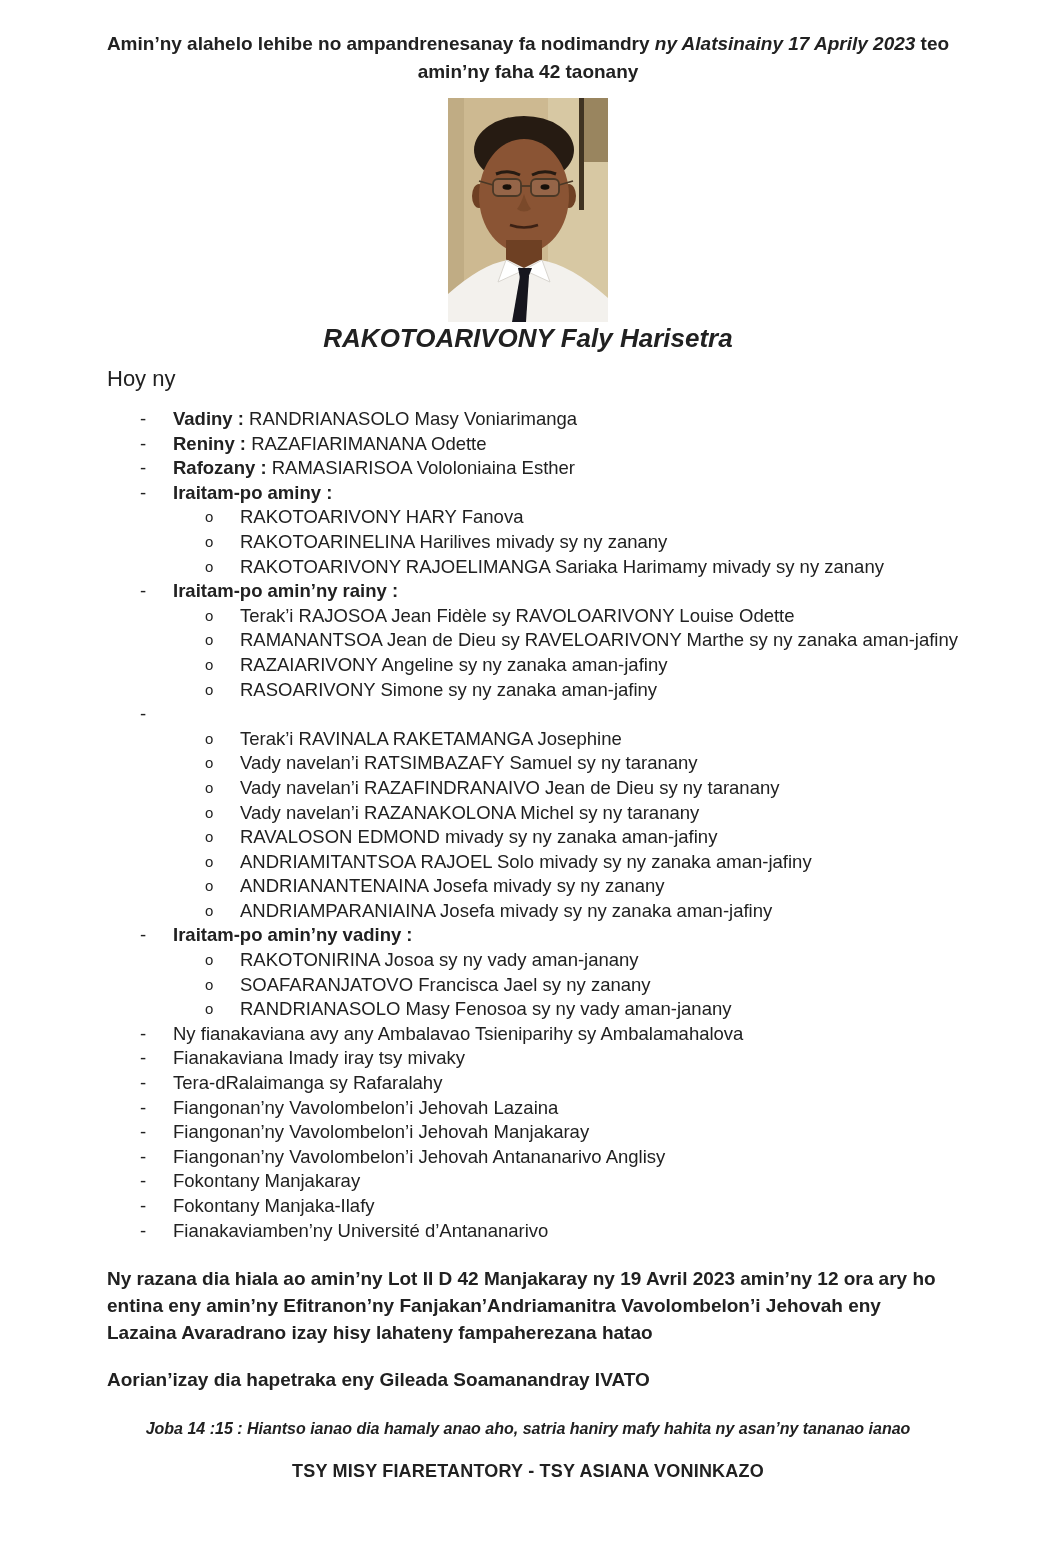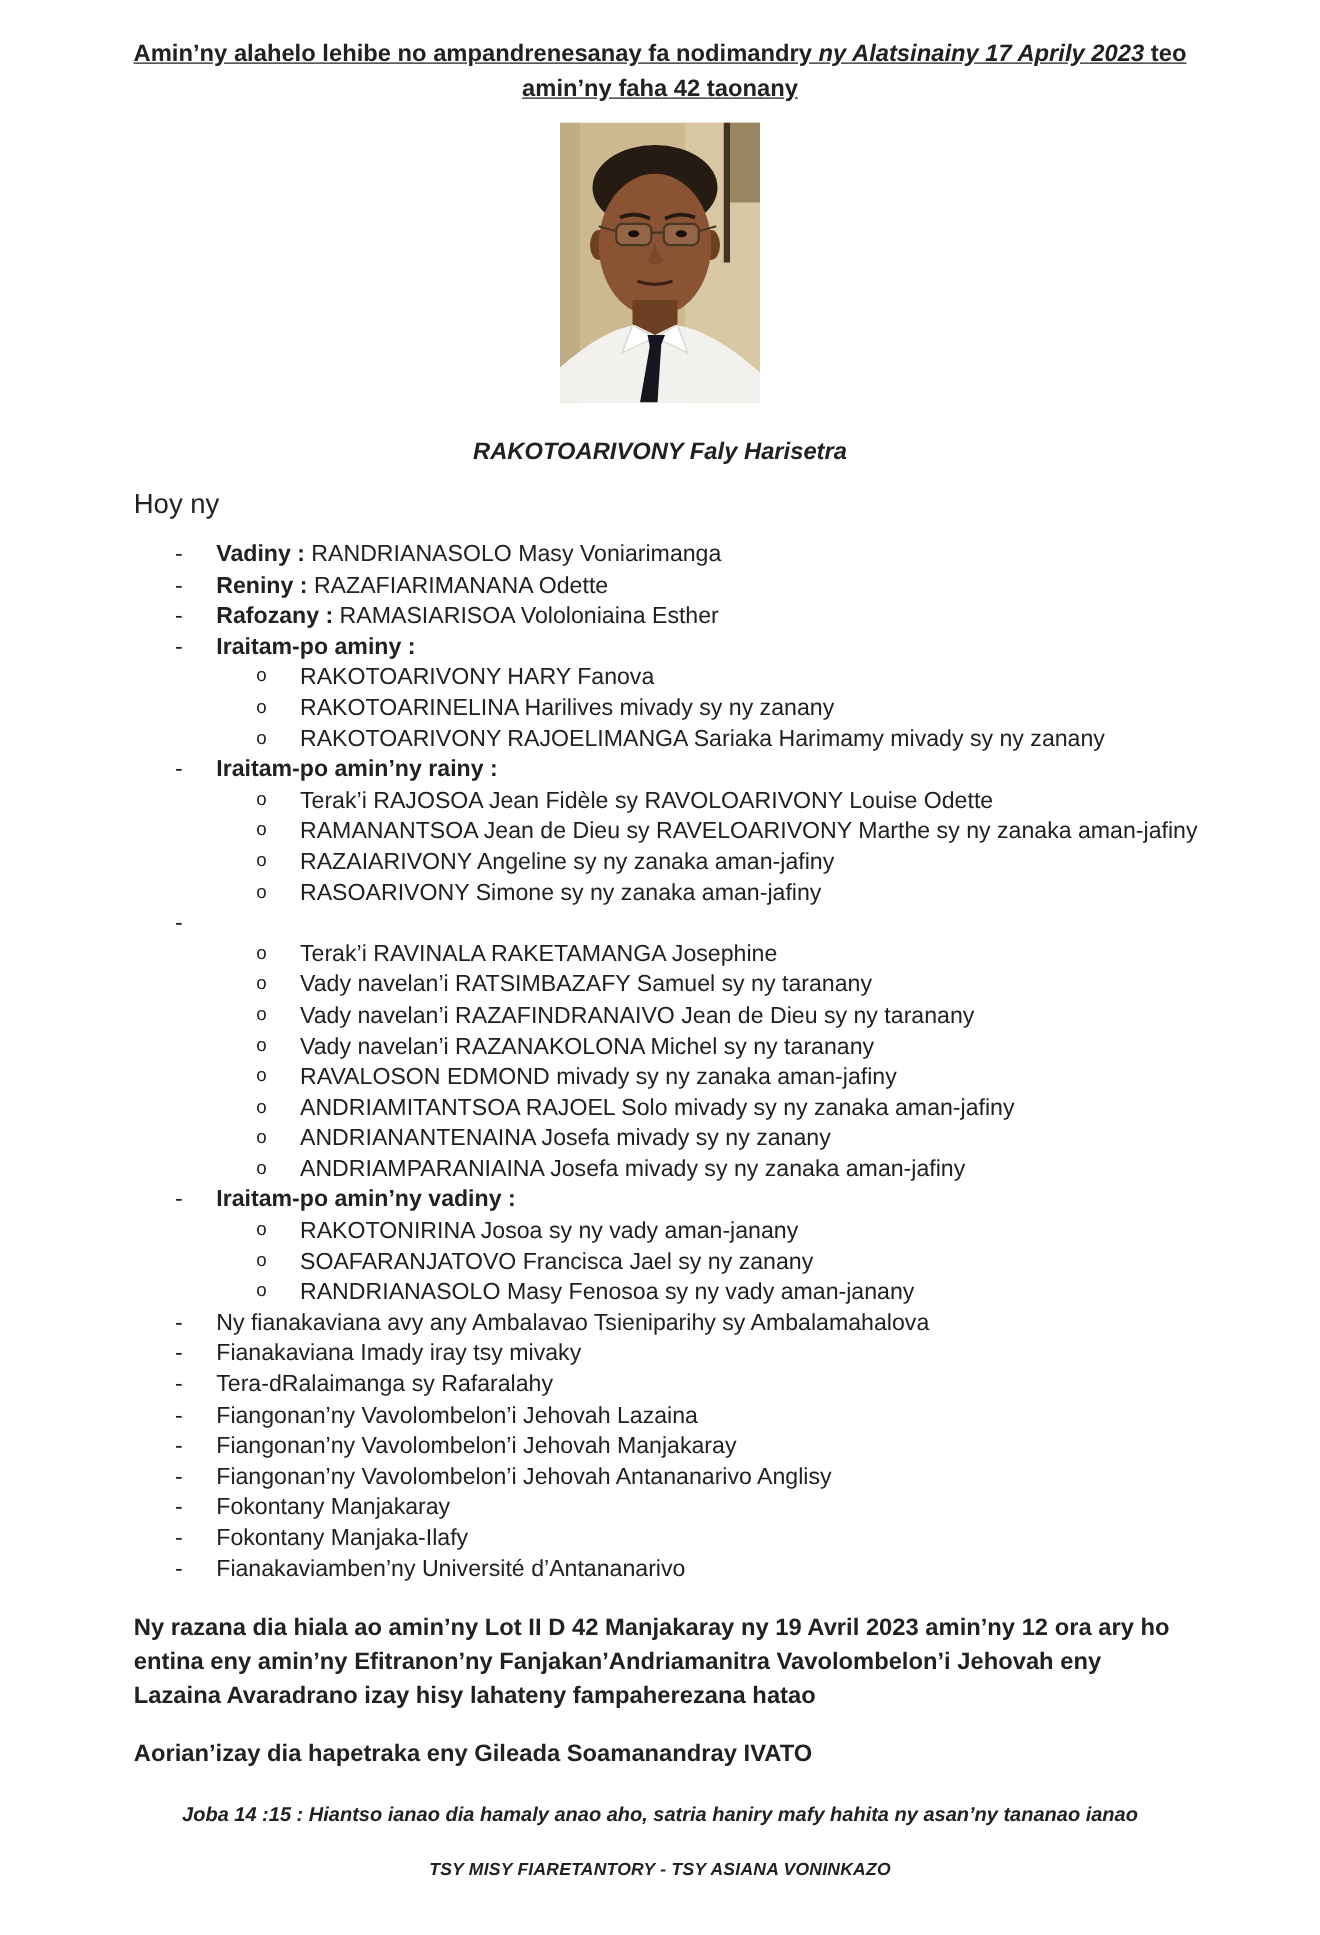--- a/index.html
+++ b/index.html
@@ -4,47 +4,47 @@
 <style>
   html,body{margin:0;padding:0;background:#fff;}
   .page{
     width:1056px;height:1548px;overflow:hidden;position:relative;
     background:var(--page-bg,#fff);
     color:var(--text,#212121);
     font-family:"Liberation Sans","DejaVu Sans",sans-serif;
   }
   .header-note{
     padding-top:30px;text-align:center;
-    font-size:19px;line-height:28px;font-weight:600;text-decoration:underline;
+    font-size:19px;line-height:28px;font-weight:600;
   }
   .header-note b i{font-weight:800;}
   .photo-wrap{width:160px;height:224px;margin:12px auto 0;}
   .photo-wrap svg{display:block;width:160px;height:224px;}
   .title-line{
-    text-align:center;margin-top:24px;
-    font-size:19px;font-weight:bold;font-style:italic;line-height:32px;
+    text-align:center;
+    font-size:26px;font-weight:bold;font-style:italic;line-height:32px;
   }
   .intro{margin:12px 0 0 107px;font-size:22px;line-height:25px;}
   .family-list{margin-top:16px;font-size:18.5px;}
   .li{position:relative;line-height:24.6px;height:24.6px;white-space:nowrap;}
   .li .bullet{position:absolute;top:0;}
   .level1 .bullet{left:140px;}
   .level1 .txt{margin-left:173px;display:block;}
   .level2 .bullet{left:205px;font-size:15px;}
   .level2 .txt{margin-left:240px;display:block;}
   .lbl{font-weight:bold;}
   .para{margin:22px 104px 0 107px;font-size:19px;line-height:27px;max-width:848px;font-weight:bold;}
   .para.second{margin-top:20px;}
   .scripture{
     text-align:center;margin-top:26px;
     font-size:16px;font-weight:bold;font-style:italic;line-height:20px;
   }
   .footer-line{
     text-align:center;margin-top:20px;
-    font-size:14px;font-weight:bold;line-height:24px;letter-spacing:.2px;font-style:italic;
+    font-size:18px;font-weight:bold;line-height:24px;letter-spacing:.2px;
   }
 </style>
 </head>
 <body>
 
 <div class="page">
 
   <div class="header-note">
     <span>Amin’ny alahelo lehibe no ampandrenesanay fa nodimandry </span><b><i>ny Alatsinainy 17 Aprily 2023</i></b><span> teo</span><br>
     <span>amin’ny faha 42 taonany</span>

